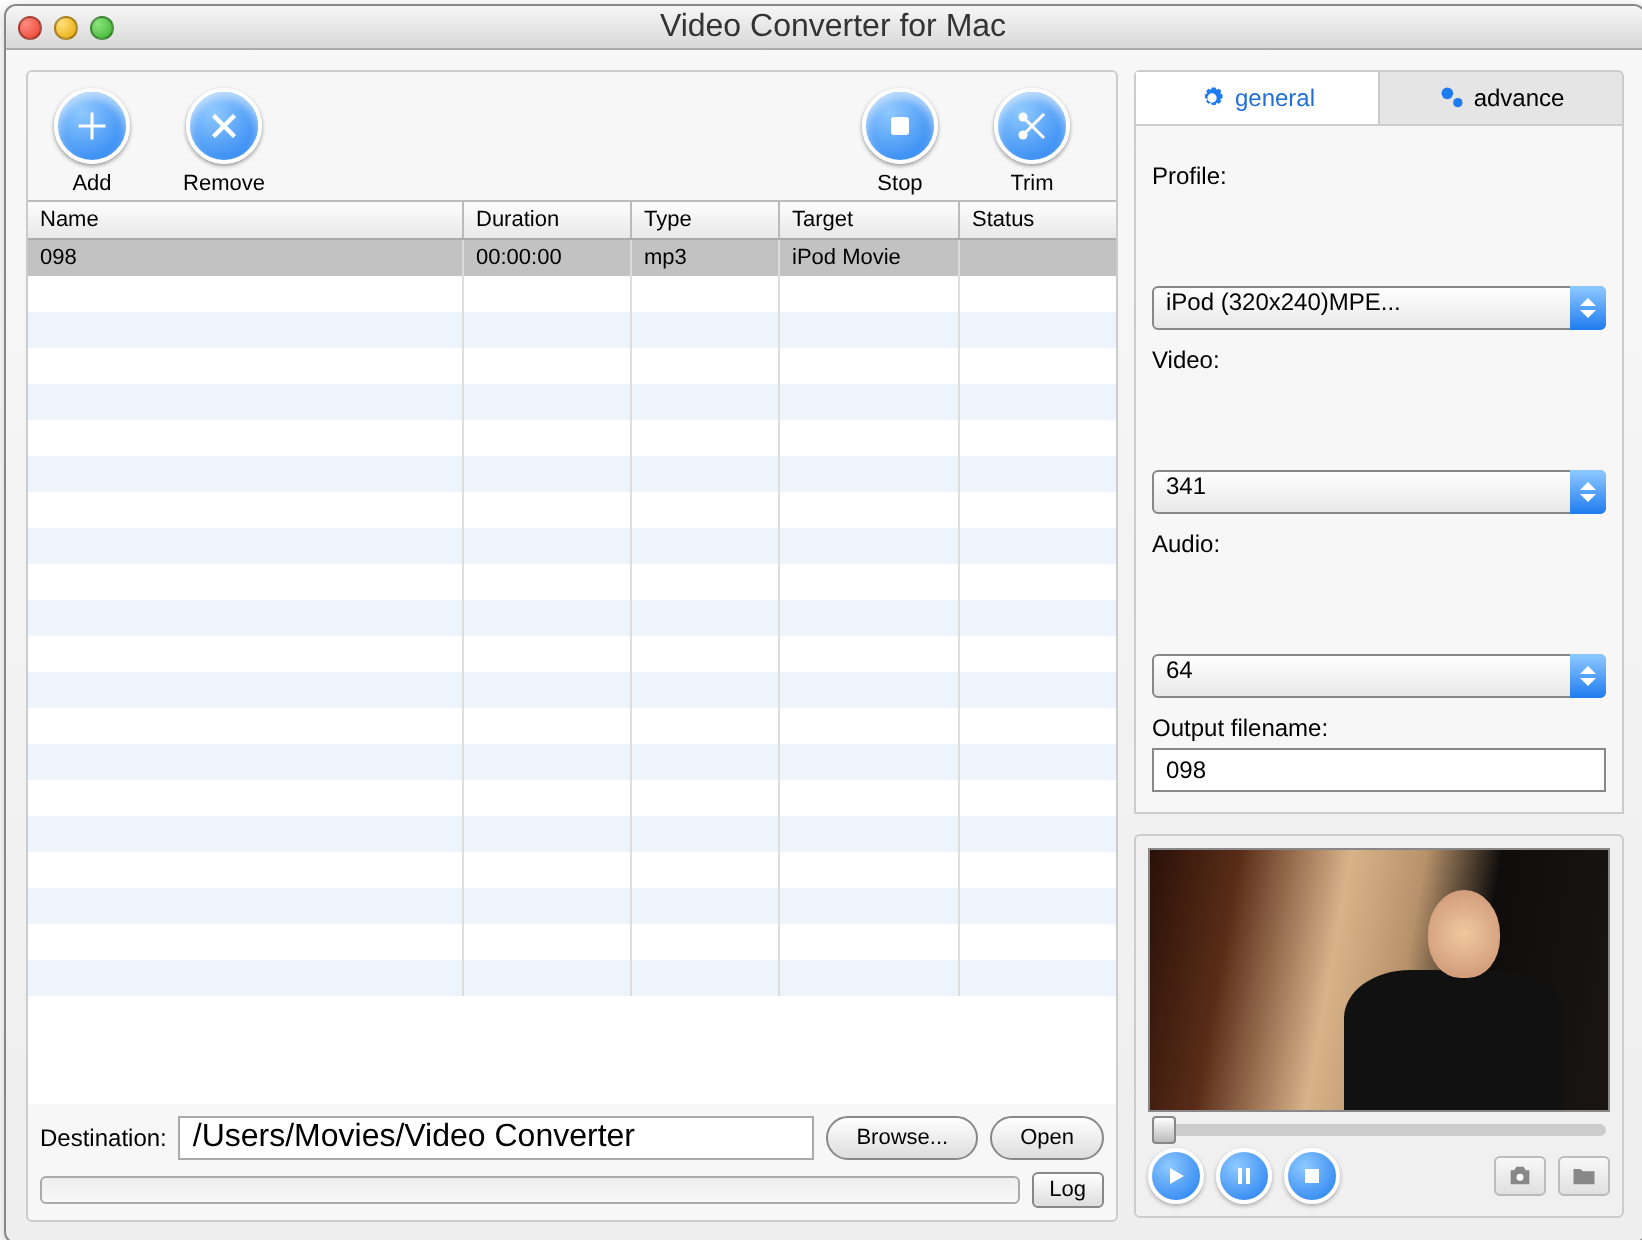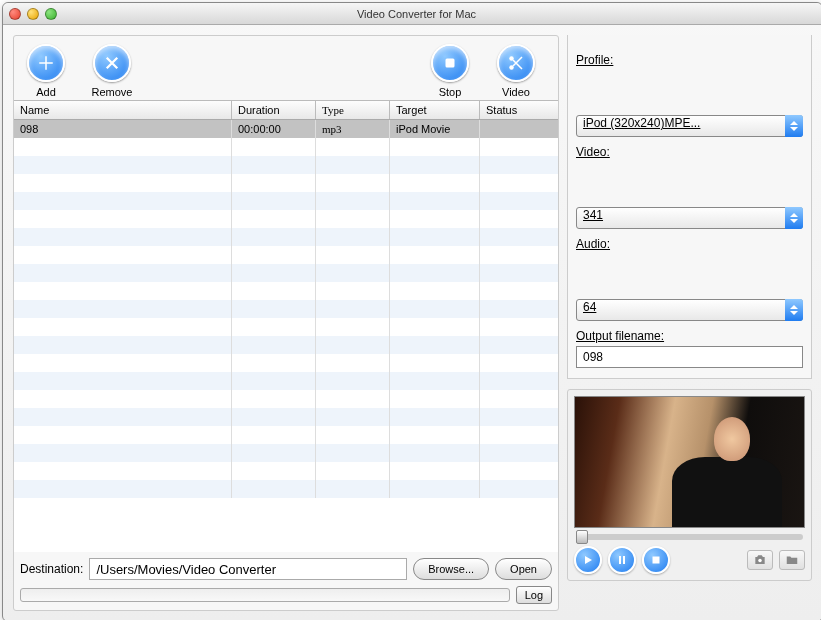--- a/index.html
+++ b/index.html
@@ -4,51 +4,51 @@
 <style>
 * { margin: 0; padding: 0; box-sizing: border-box; font-family: "Lucida Grande", Arial, sans-serif; }
 body { background: #fff; }
 .window { width: 821px; height: 620px; border: 1px solid #888; border-radius: 6px; background: linear-gradient(#f8f8f8, #eee); display: flex; flex-direction: column; margin: 2px; box-shadow: 0 2px 8px rgba(0,0,0,.2); }
 .titlebar { height: 22px; background: linear-gradient(#f6f6f6,#d8d8d8); border-bottom: 1px solid #aaa; display: flex; align-items: center; padding: 0 6px; border-radius: 6px 6px 0 0; }
 .traffic { display: flex; gap: 6px; }
 .traffic span { width: 12px; height: 12px; border-radius: 50%; border: 1px solid rgba(0,0,0,.3); }
 .tl-close { background: radial-gradient(circle at 30% 30%, #ff8b7f, #e8402d); }
 .tl-min { background: radial-gradient(circle at 30% 30%, #ffe17a, #e8a400); }
 .tl-zoom { background: radial-gradient(circle at 30% 30%, #8ce47f, #3bb22d); }
-.title { flex: 1; text-align: center; font-size: 11px; color: #333; margin-right: 40px; }
+.title { flex: 1; text-align: center; font-size: 16px; color: #333; margin-right: 40px; }
 .content { flex: 1; display: flex; padding: 10px; gap: 8px; }
 .left { flex: 1; display: flex; flex-direction: column; background: #f7f7f7; border: 1px solid #ccc; border-radius: 3px; }
 .toolbar { display: flex; padding: 8px 4px 2px; }
 .tool-group-left { display: flex; gap: 10px; }
 .tool-group-right { display: flex; gap: 10px; margin-left: auto; margin-right: 10px; }
 .tool { display: flex; flex-direction: column; align-items: center; width: 56px; cursor: pointer; }
 .tool .btn { width: 38px; height: 38px; border-radius: 50%; background: radial-gradient(circle at 35% 30%, #8fc9ff, #1f7cf0); border: 2px solid #fff; box-shadow: 0 1px 2px rgba(0,0,0,.4), inset 0 3px 5px rgba(255,255,255,.6); display: flex; align-items: center; justify-content: center; }
 .tool .btn svg { width: 18px; height: 18px; fill: #fff; }
 .tool .lbl { font-size: 11px; margin-top: 4px; color: #000; }
 .table-wrap { flex: 1; display: flex; flex-direction: column; border-top: 1px solid #bbb; }
 .thead { display: flex; background: linear-gradient(#fdfdfd,#e8e8e8); border-bottom: 1px solid #aaa; }
 .thead div { font-size: 11px; padding: 3px 6px; border-right: 1px solid #bbb; }
-.c-name { width: 218px; } .c-dur { width: 84px; } .c-type { width: 74px; font-family: Liberation Serif, serif; } .c-target { width: 90px; } .c-status { flex: 1; border-right: none !important; }
+.c-name { width: 218px; } .c-dur { width: 84px; } .c-type { width: 74px; } .c-target { width: 90px; } .c-status { flex: 1; border-right: none !important; }
 .tbody { flex: 1; overflow: auto; background: #fff; }
 .row { display: flex; font-size: 11px; height: 18px; align-items: center; }
 .row.sel { background: #c2c2c2; color: #000; }
 .row div { padding: 0 6px; border-right: 1px solid #ddd; height: 100%; display: flex; align-items: center; }
 .row.alt { background: #eef4fb; }
 .empty-rows { display: flex; flex-direction: column; }
 .dest-bar { display: flex; align-items: center; gap: 6px; padding: 6px; font-size: 12px; }
-.dest-bar input[type=text] { flex: 1; height: 22px; border: 1px solid #aaa; padding: 0 6px; font-size: 13px; background: #fff; }
+.dest-bar input[type=text] { flex: 1; height: 22px; border: 1px solid #aaa; padding: 0 6px; font-size: 16px; background: #fff; }
 .mac-btn { height: 22px; padding: 0 14px; border: 1px solid #888; border-radius: 11px; background: linear-gradient(#fff,#ddd); font-size: 11px; cursor: pointer; }
 .log-bar { display: flex; align-items: center; gap: 6px; padding: 0 6px 6px; }
 .log-bar .track { flex: 1; height: 14px; border: 1px solid #aaa; border-radius: 3px; background: linear-gradient(#eee,#f8f8f8); }
 .right { width: 245px; display: flex; flex-direction: column; gap: 10px; }
 .tabs { display: flex; border: 1px solid #ccc; border-radius: 3px 3px 0 0; background: #e5e5e5; }
 .tab { flex: 1; display: flex; align-items: center; justify-content: center; gap: 4px; font-size: 12px; padding: 6px 0; cursor: pointer; }
 .tab.active { background: #fff; color: #1f6fd8; border-right: 1px solid #ccc; }
 .gear { width: 14px; height: 14px; fill: #1f7cf0; }
-.panel { border: 1px solid #ccc; border-top: none; background: #f7f7f7; padding: 10px 8px; flex-shrink: 0; text-decoration: underline; }
+.panel { border: 1px solid #ccc; border-top: none; background: #f7f7f7; padding: 10px 8px; flex-shrink: 0; }
 .panel label { font-size: 12px; display: block; margin: 8px 0 3px; }
 .sel-wrap { position: relative; width: 100%; margin-top: 48px; }
 .sel-wrap select, .sel-wrap .fake-sel { width: 100%; height: 22px; border: 1px solid #888; border-radius: 3px; background: linear-gradient(#fff,#e8e8e8); font-size: 12px; padding: 0 20px 0 6px; appearance: none; }
 .sel-wrap .arrows { position: absolute; right: 0; top: 0; bottom: 0; width: 18px; background: linear-gradient(#8fc9ff,#1f7cf0); border-radius: 0 3px 3px 0; display: flex; flex-direction: column; align-items: center; justify-content: center; pointer-events: none; }
 .sel-wrap .arrows::before { content: ""; border: 4px solid transparent; border-bottom-color: #fff; margin-bottom: 1px; }
 .sel-wrap .arrows::after { content: ""; border: 4px solid transparent; border-top-color: #fff; margin-top: 1px; }
 .txt-input { width: 100%; height: 22px; border: 1px solid #888; padding: 0 6px; font-size: 12px; background: #fff; }
 .preview-box { border: 1px solid #ccc; background: #f0f0f0; border-radius: 3px; padding: 6px; }
 .preview { width: 100%; height: 132px; background: linear-gradient(100deg, #2a1108 0%, #5a2c18 18%, #d8b38a 40%, #b6916a 55%, #0f0d0c 70%, #1a1512 100%); border: 1px solid #888; position: relative; overflow: hidden; }
 .preview .face { position: absolute; right: 54px; top: 20px; width: 36px; height: 44px; background: radial-gradient(circle, #f0c8a0, #c89070); border-radius: 50% 50% 45% 45%; }
@@ -105,21 +105,21 @@
             <span class="lbl">Stop</span>
           </div>
           <div class="tool">
             <div class="btn">
                 <svg viewBox="0 0 24 24">
                   <circle cx="6" cy="6" r="3"></circle>
                   <circle cx="6" cy="18" r="3"></circle>
                   <path d="M8 8l12 12M8 16L20 4" stroke="#fff" stroke-width="2" fill="none"></path>
                 </svg>
               </div>
-            <span class="lbl">Video</span>
+            <span class="lbl">Trim</span>
           </div>
         </div>
       </div>
       <div class="table-wrap">
         <div class="thead">
           <div class="c-name">Name</div>
           <div class="c-dur">Duration</div>
           <div class="c-type">Type</div>
           <div class="c-target">Target</div>
           <div class="c-status">Status</div>
@@ -283,20 +283,35 @@
         <button class="mac-btn">Open</button>
       </div>
       <div class="log-bar">
         <div class="track"></div>
         <button class="mac-btn" style="border-radius:3px;padding:0 8px;height:18px">Log</button>
       </div>
     </div>
 
     <div class="right">
       <div>
+        <div class="tabs">
+          <div class="tab active">
+            <svg class="gear" viewBox="0 0 24 24">
+                <path d="M12 8a4 4 0 1 0 0 8 4 4 0 0 0 0-8zm9 4l-2 1 1 2-2 2-2-1-1 2h-3l-1-2-2 1-2-2 1-2-2-1v-3l2-1-1-2 2-2 2 1 1-2h3l1 2 2-1 2 2-1 2 2 1z"></path>
+              </svg>
+            <span>general</span>
+          </div>
+          <div class="tab">
+            <svg class="gear" viewBox="0 0 24 24">
+                <circle cx="8" cy="8" r="5"></circle>
+                <circle cx="17" cy="16" r="4"></circle>
+              </svg>
+            <span>advance</span>
+          </div>
+        </div>
         <div class="panel">
           <label>Profile:</label>
           <div class="sel-wrap">
             <div class="fake-sel">iPod (320x240)MPE...</div>
               <div class="arrows"></div>
           </div>
           <label>Video:</label>
           <div class="sel-wrap">
             <div class="fake-sel">341</div>
               <div class="arrows"></div>

